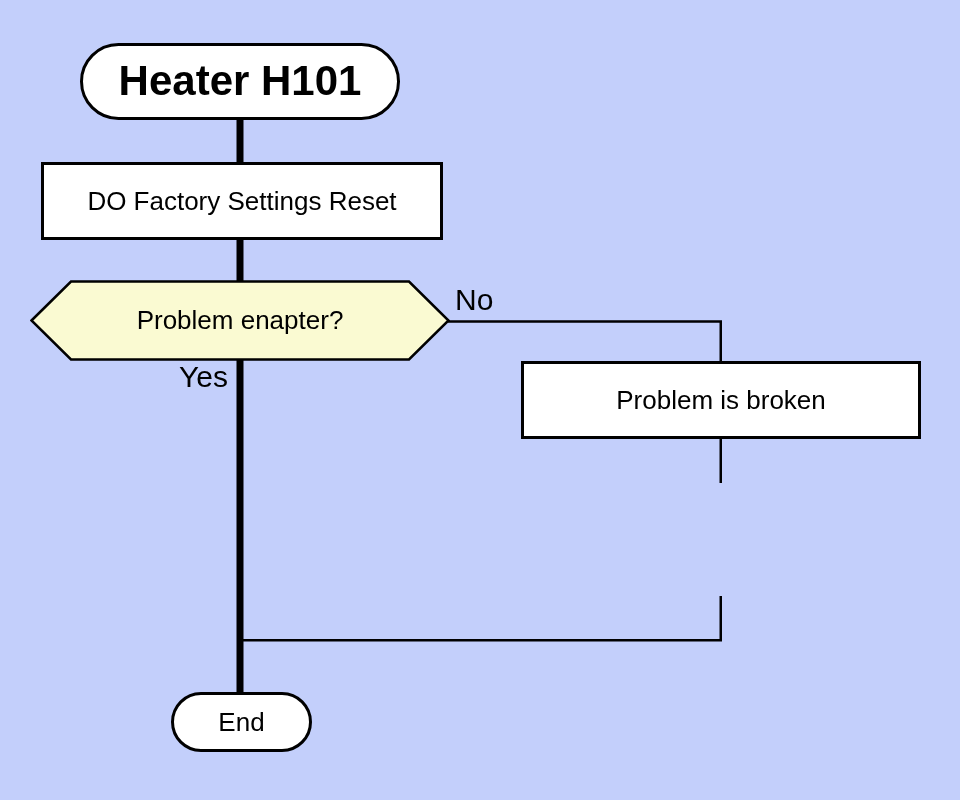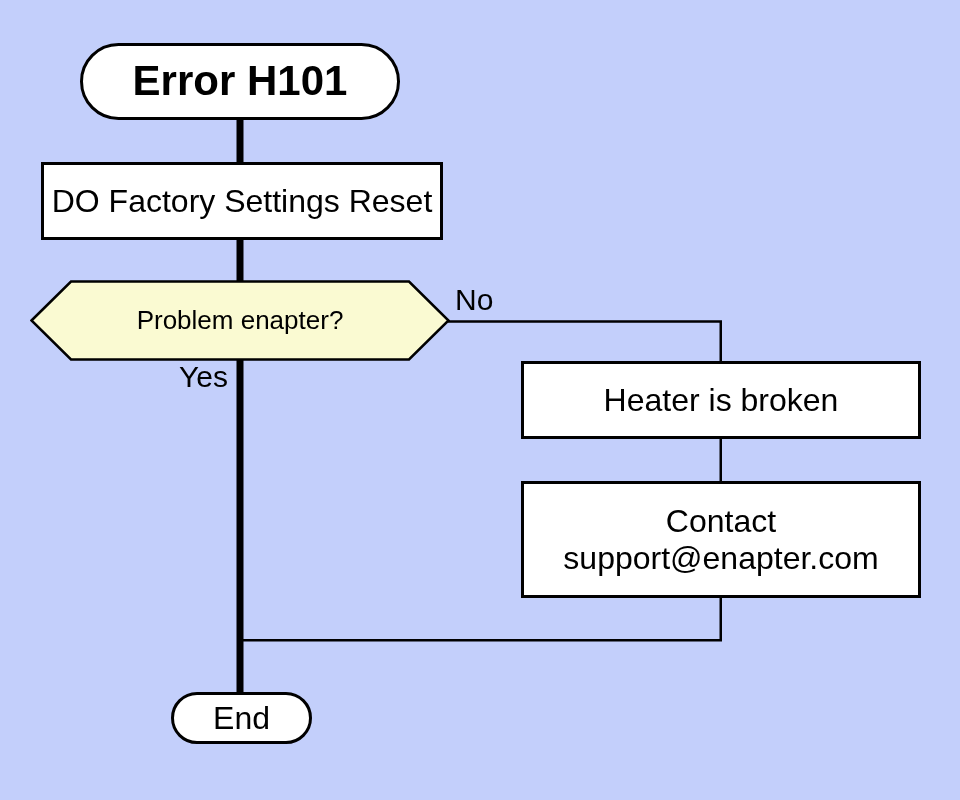--- a/index.html
+++ b/index.html
@@ -33,37 +33,37 @@
   .connectors .thin  { stroke: var(--line); stroke-width: 2.5; fill: none; }
   .node {
     position: absolute;
     display: flex;
     align-items: center;
     justify-content: center;
     text-align: center;
     background: var(--node-fill);
     border: 3px solid var(--line);
     z-index: 2;
-    font-size: 32px;
+    font-size: 26px;
     line-height: 1.25;
     color: var(--text);
   }
   .terminator { border-radius: 999px; }
   .node-start {
     left: 80px; top: 43px; width: 320px; height: 77px;
     font-size: 42px; font-weight: bold;
   }
   .node-reset { left: 41px; top: 162px; width: 402px; height: 78px; }
   .node-heater { left: 521px; top: 361px; width: 400px; height: 78px; }
   .node-contact {
     left: 521px; top: 481px; width: 400px; height: 117px;
     line-height: 37px;
   }
   .node-contact .label { white-space: pre-line; }
-  .node-end { left: 171px; top: 692px; width: 141px; height: 52px; }
+  .node-end { left: 171px; top: 692px; width: 141px; height: 60px; }
   .decision-wrap {
     position: absolute;
     left: 30px; top: 280px; width: 420px; height: 81px;
     z-index: 2;
   }
   .decision-wrap svg { position: absolute; left: 0; top: 0; width: 100%; height: 100%; }
   .decision-wrap polygon {
     fill: var(--decision-fill);
     stroke: var(--line);
     stroke-width: 2.5;
@@ -93,44 +93,40 @@
   <svg class="connectors" viewBox="0 0 960 800" xmlns="http://www.w3.org/2000/svg">
     <line class="thick" x1="240" y1="118" x2="240" y2="164"></line>
     <line class="thick" x1="240" y1="238" x2="240" y2="282"></line>
     <line class="thick" x1="240" y1="359" x2="240" y2="693"></line>
     <polyline class="thin" points="448,321.5 720.75,321.5 720.75,362"></polyline>
     <line class="thin" x1="720.75" y1="437" x2="720.75" y2="483"></line>
     <polyline class="thin" points="720.75,596 720.75,640.25 240,640.25"></polyline>
   </svg>
 
   <div class="node terminator node-start">
-    <span class="label">Error H101</span>
+    <span class="label">Heater H101</span>
   </div>
 
   <div class="node node-reset">
     <span class="label">DO Factory Settings Reset</span>
   </div>
 
   <div class="decision-wrap">
     <svg viewBox="0 0 420 81" preserveAspectRatio="none" xmlns="http://www.w3.org/2000/svg">
       <polygon points="1.5,40.5 41,1.5 379,1.5 418.5,40.5 379,79.5 41,79.5"></polygon>
     </svg>
     <div class="decision-label">Problem enapter?</div>
   </div>
 
   <div class="edge-label label-no">No</div>
 
   <div class="edge-label label-yes">Yes</div>
 
   <div class="node node-heater">
-    <span class="label">Heater is broken</span>
+    <span class="label">Problem is broken</span>
   </div>
 
-  <div class="node node-contact">
-    <span class="label">Contact
-support@enapter.com</span>
-  </div>
 
   <div class="node terminator node-end">
     <span class="label">End</span>
   </div>
 
 </div>
 
 </body></html>

